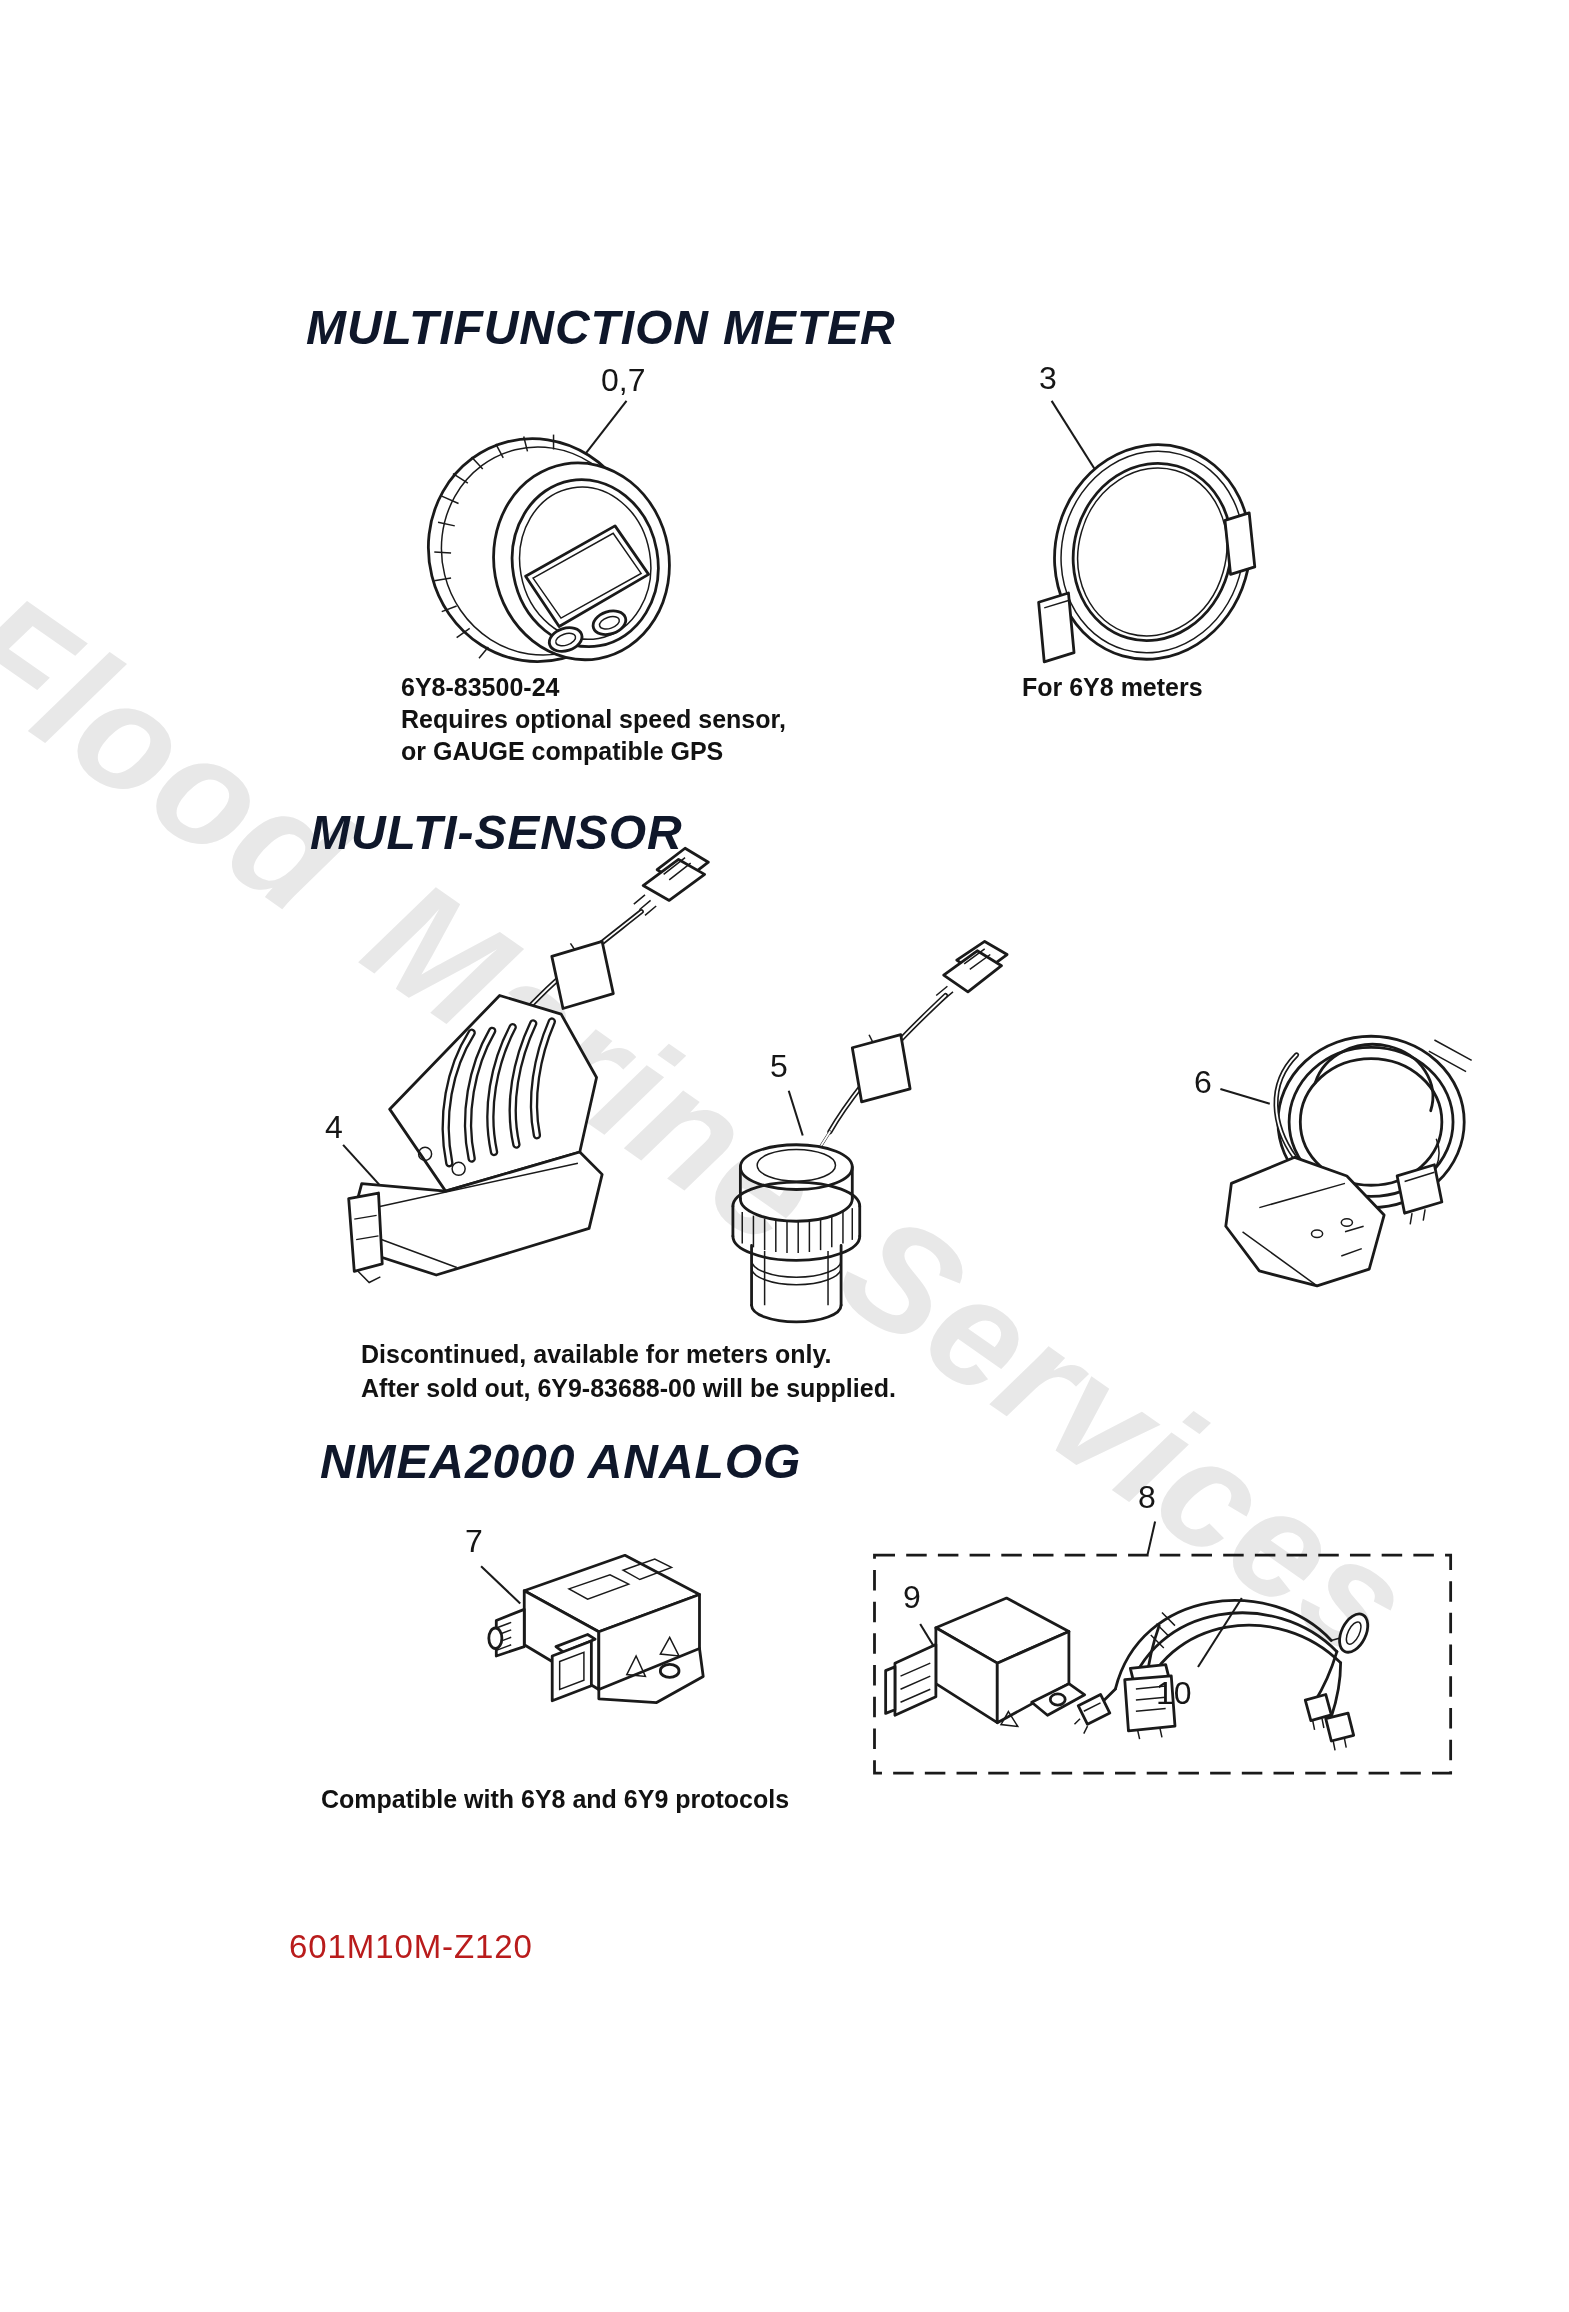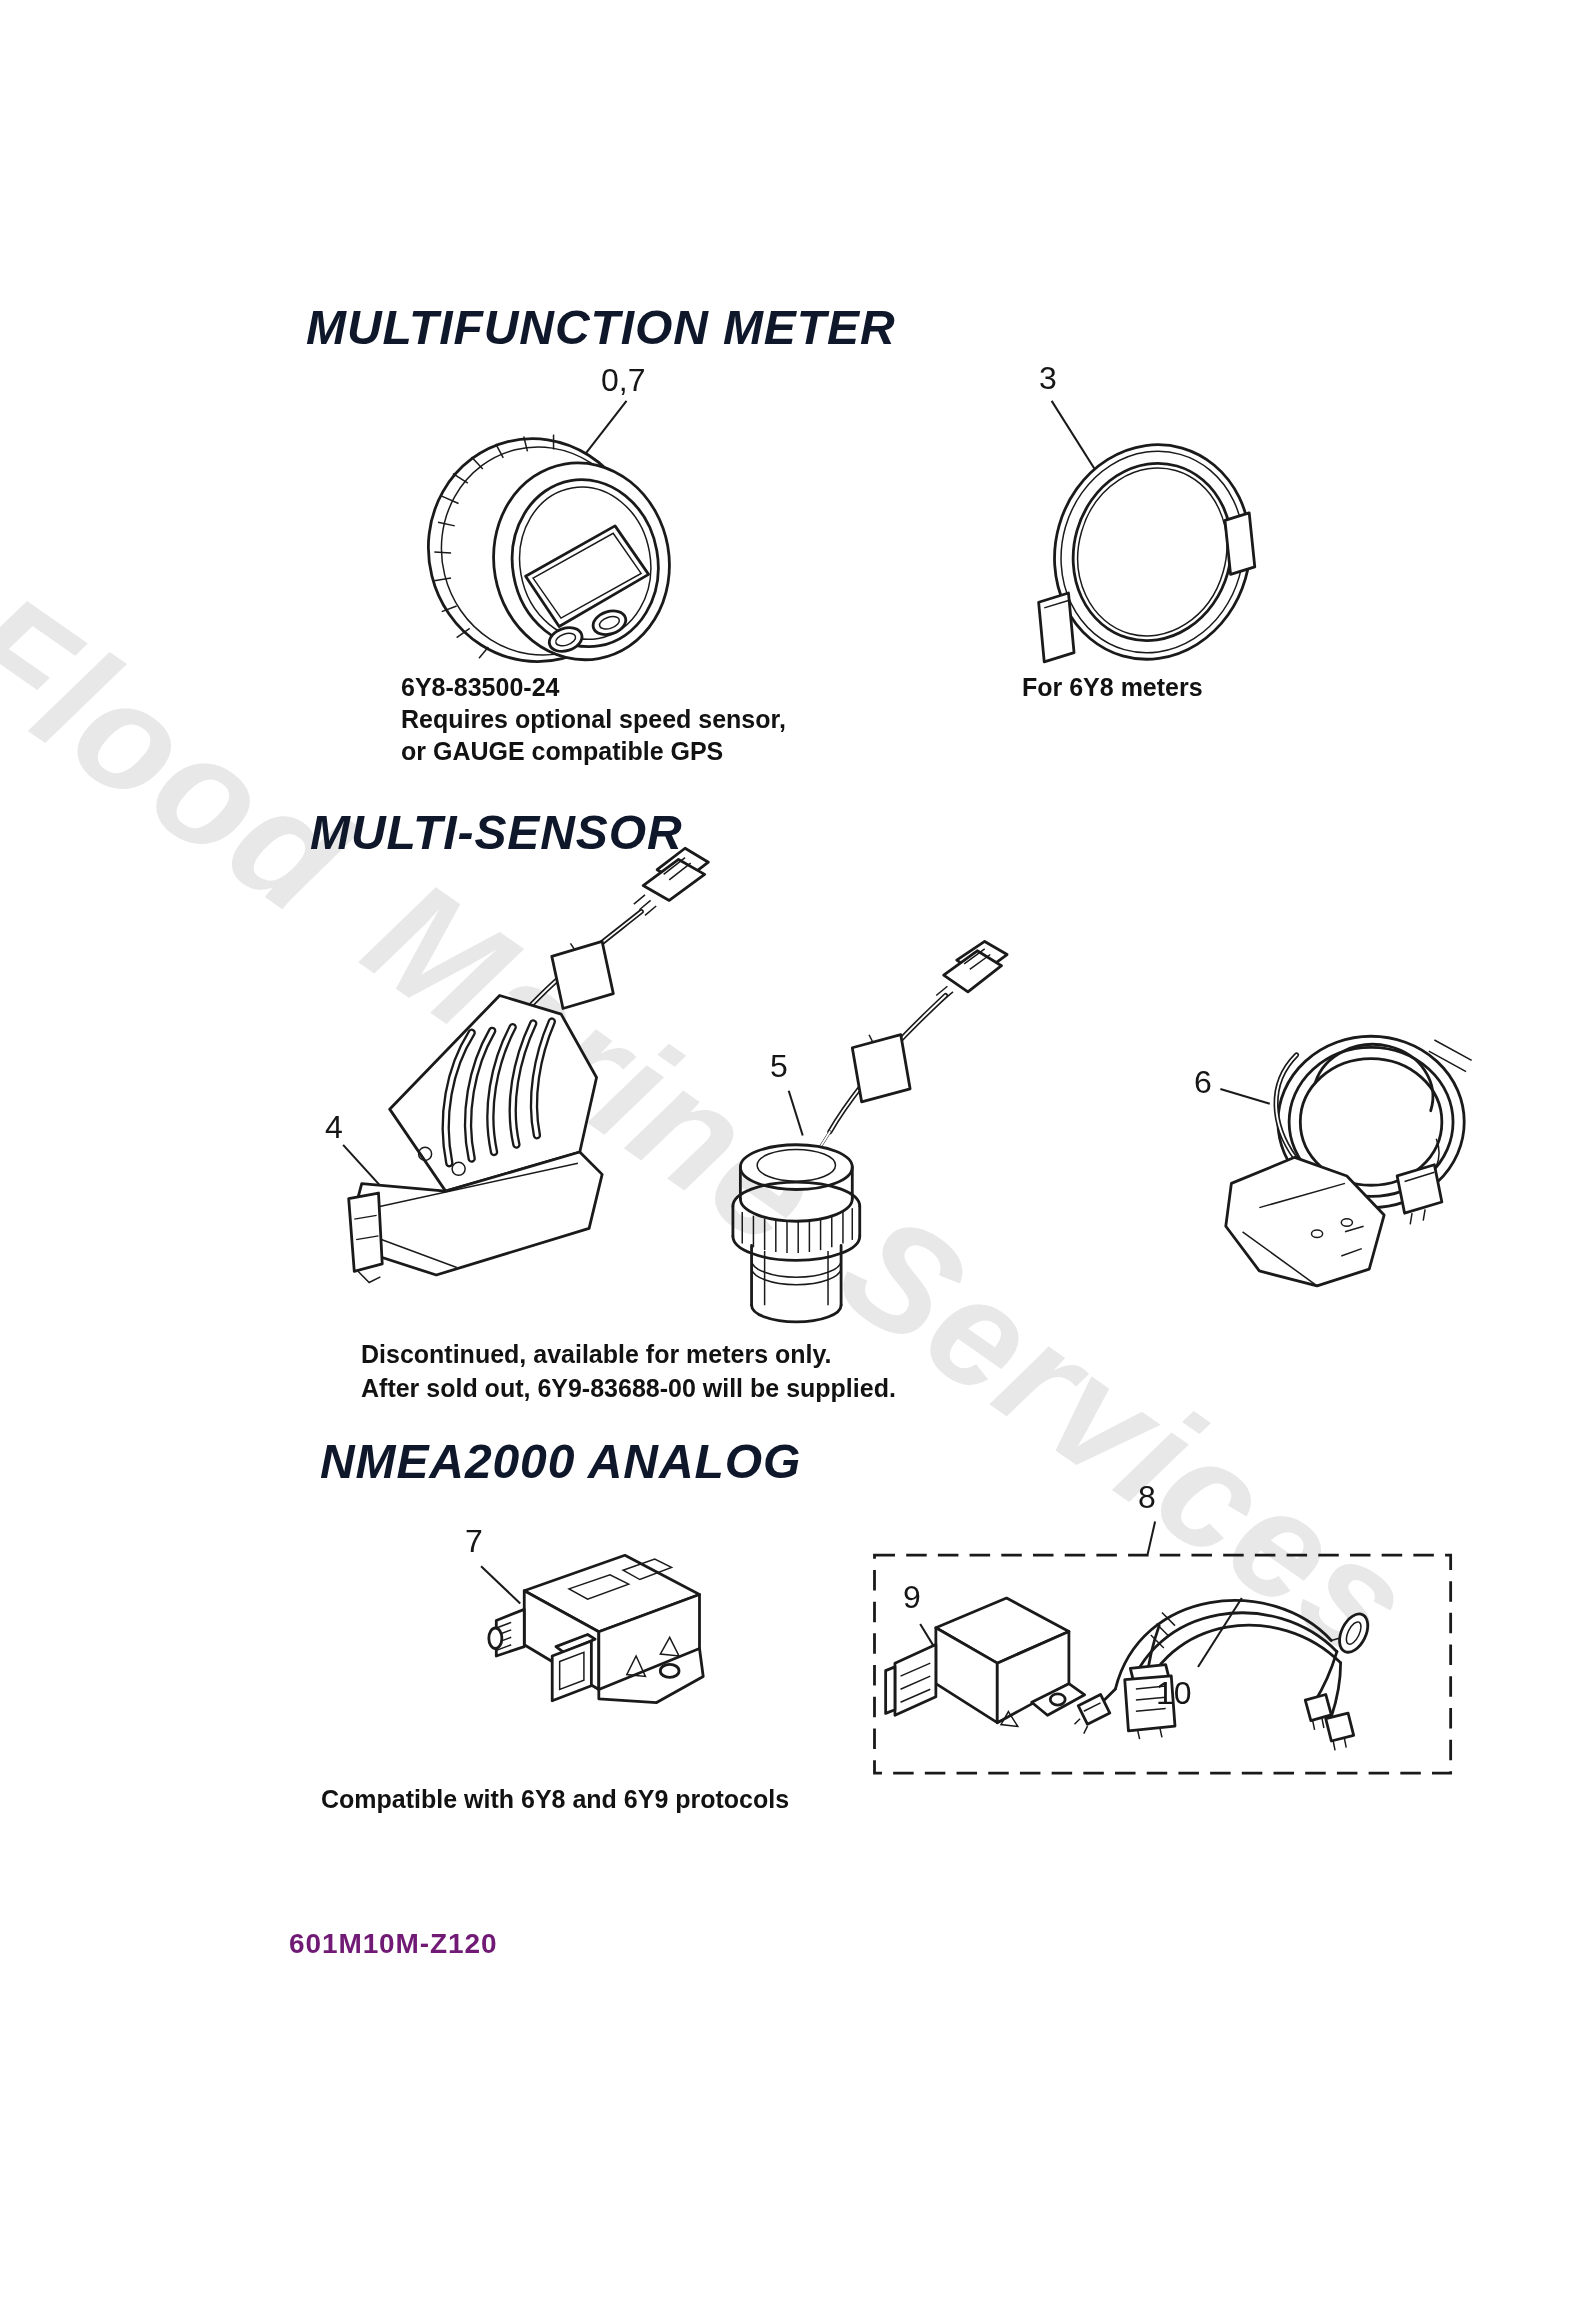--- a/index.html
+++ b/index.html
@@ -3,21 +3,21 @@
 <meta charset="utf-8">
 <style>
   html,body{margin:0;padding:0;background:#fff;}
   #page{position:relative;width:1570px;height:2313px;background:#ffffff;overflow:hidden;
         font-family:"Liberation Sans", sans-serif;color:#1a1a1a;}
   .abs{position:absolute;}
   .heading{font-style:italic;font-size:48px;letter-spacing:0.9px;color:#0f172a;white-space:nowrap;font-weight:bold;}
   .plabel{font-size:32px;color:#161616;white-space:nowrap;}
   .caption{font-weight:bold;font-size:25px;color:#121212;white-space:nowrap;line-height:32px;}
   .caption-c{text-align:center;}
-  .footer-code{font-size:28px;color:#701a75;letter-spacing:0.9px;font-weight:bold;}
+  .footer-code{font-size:33px;color:#b91c1c;letter-spacing:0.9px;}
   #watermark{left:28px;top:559px;font-size:154px;font-weight:bold;font-style:italic;
              color:#e8e8e8;white-space:nowrap;transform:rotate(35deg);transform-origin:0 0;
              letter-spacing:1.9px;word-spacing:26px;z-index:0;}
   .art{z-index:2;}
   svg{display:block;overflow:visible;}
   .ln{stroke:#1a1a1a;stroke-width:3;fill:none;stroke-linejoin:round;stroke-linecap:round;}
   .lnw{stroke:#1a1a1a;stroke-width:3;fill:#ffffff;stroke-linejoin:round;}
   .thin{stroke:#1a1a1a;stroke-width:1.6;fill:none;}
   .cable{stroke:#1a1a1a;stroke-width:5.5;fill:none;stroke-linecap:round;}
   .cablecore{stroke:#ffffff;stroke-width:2;fill:none;stroke-linecap:round;}

